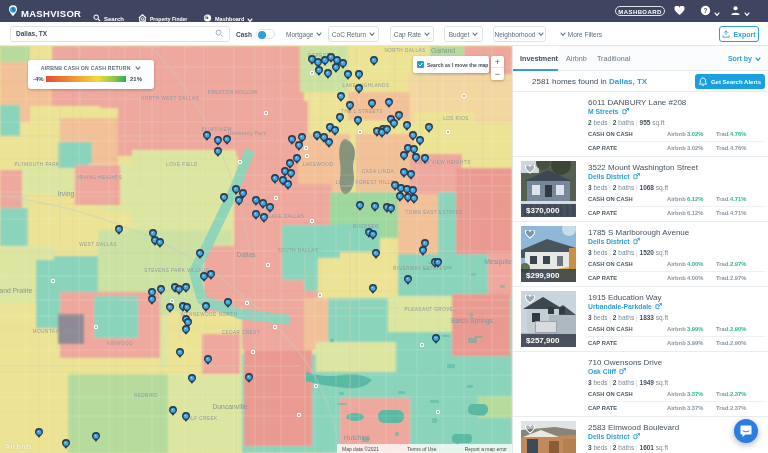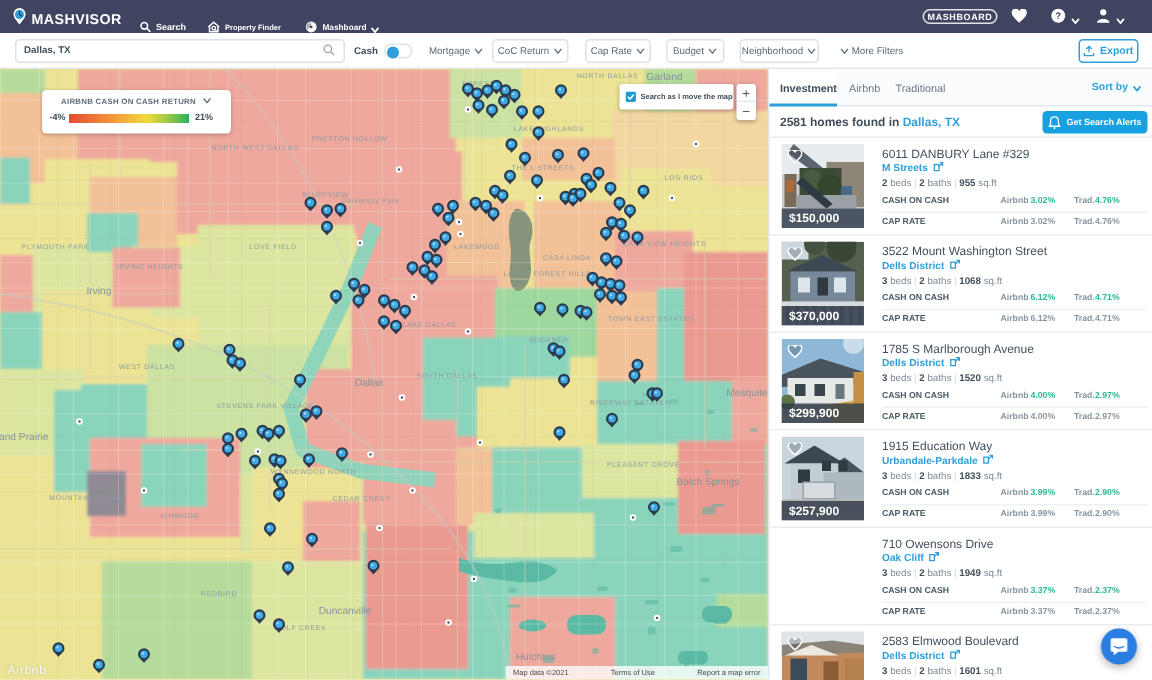--- a/index.html
+++ b/index.html
@@ -32,21 +32,21 @@
 .zoomc div{height:12px;line-height:12px;font-size:9px;color:#565656}
 .zoomc div:first-child{border-bottom:1px solid #e6e6e6}
 .google{position:absolute;left:5px;bottom:2px;font-size:8px;color:rgba(255,255,255,0.9);letter-spacing:0.5px;text-shadow:0 0 2px rgba(120,120,120,0.4)}
 .attrib{position:absolute;right:0;bottom:0;width:175px;height:9px;background:rgba(255,255,255,0.78);font-size:5px;color:#4a4a4a;display:flex;align-items:center;justify-content:space-between;padding:0 5px}
 .panel{position:absolute;left:512px;top:46px;width:256px;height:407px;background:#fff;border-left:1px solid #e3e7ea}
 .tabs{position:absolute;left:0;top:0;width:255px;height:25px;border-bottom:1px solid #e4e8eb;background:#fbfcfd}
 .tab{position:absolute;top:0;height:25px;line-height:25px;font-size:7.2px}
 .tab.active{left:0;width:45px;padding-left:7px;background:#fff;color:#3f4d5a;font-weight:bold;border-bottom:2.5px solid #2e9fd9}
 .sortby{position:absolute;right:7px;top:0;height:25px;display:flex;align-items:center;font-size:7px;color:#2e9fd9;font-weight:bold}
 .found{position:absolute;left:0;top:25px;width:255px;height:21px;border-bottom:1px solid #e9edf0}
-.found .txt{position:absolute;left:7px;top:6px;font-size:8px;font-weight:bold;color:#3f4d5a}
+.found .txt{position:absolute;left:19px;top:6px;font-size:8px;font-weight:normal;color:#3f4d5a}
 .found .txt b{color:#2e9fd9}
 .alertbtn{position:absolute;left:182px;top:3px;width:70px;height:15px;background:#18a0e0;border-radius:3px;color:#fff;font-size:6px;font-weight:bold;display:flex;align-items:center;justify-content:center}
 .cards{position:absolute;left:0;top:46px;width:255px}
 .card{position:relative;width:255px;height:65px;border-bottom:1px solid #e9edf0}
 .card.last{border-bottom:none}
 .thumb{position:absolute;left:8px;top:4px;width:55px;height:56px;overflow:hidden}
 .price{position:absolute;left:0;bottom:0;width:55px;height:13px;background:rgba(47,58,74,0.82);color:#fff;font-size:8px;font-weight:bold;line-height:13px;padding-left:5px}
 .tit{position:absolute;left:75px;top:6px;font-size:8px;color:#43515f}
 .hood{position:absolute;left:75px;top:16px;font-size:6.8px;font-weight:bold;color:#2e9fd9}
 .beds{position:absolute;left:75px;top:26.5px;font-size:6.5px;color:#7b8a97}
@@ -939,37 +939,21 @@
 </div>
 <div class="found">
       <div class="txt">2581 homes found in <b>Dallas, TX</b></div>
       <div class="alertbtn"><svg width="8" height="9" viewBox="0 0 18 20" style="margin-right:4px;vertical-align:-1.5px">
           <path d="M9,2 C5,2 3,5 3,9 L3,13 L1,16 L17,16 L15,13 L15,9 C15,5 13,2 9,2 Z" fill="none" stroke="#fff" stroke-width="2"></path>
           <path d="M7,18 a2,2 0 0 0 4,0" fill="#fff"></path>
         </svg>Get Search Alerts</div>
     </div>
 <div class="cards">
       <div class="card">
-        <div class="thumb"><svg width="55" height="56" viewBox="0 0 55 56">
-            <rect width="55" height="56" fill="#c9cdd2"></rect>
-            <rect x="0" y="0" width="55" height="20" fill="#e8ebee"></rect>
-            <path d="M8,0 L30,18 L26,22 L4,6 Z" fill="#5b6671"></path>
-            <rect x="30" y="12" width="25" height="30" fill="#8d8577"></rect>
-            <rect x="12" y="16" width="28" height="24" fill="#3d4a38"></rect>
-            <circle cx="20" cy="24" r="7" fill="#4a5a3e"></circle>
-            <circle cx="32" cy="28" r="8" fill="#36452e"></circle>
-            <rect x="2" y="20" width="8" height="22" fill="#7a6a58"></rect>
-            <rect x="3" y="24" width="5" height="8" fill="#b06a3a"></rect>
-            <rect x="10" y="34" width="40" height="9" fill="#9aa0a5"></rect>
-            <path d="M14,22 L34,40 L30,43 L10,26 Z" fill="#2e3a44"></path>
-            <rect x="40" y="28" width="7" height="6" fill="#4a6a8a"></rect>
-          </svg><svg width="10" height="9" viewBox="0 0 24 22" style="position:absolute;left:4px;top:4px">
-            <path d="M12,20 C5,14 1,10 1,6 A5,5 0 0 1 12,4 A5,5 0 0 1 23,6 C23,10 19,14 12,20 Z" fill="rgba(40,50,65,0.25)" stroke="#fff" stroke-width="2.6"></path>
-          </svg><div class="price">$150,000</div></div>
-        <div class="tit">6011 DANBURY Lane #329</div>
+        <div class="tit">6011 DANBURY Lane #208</div>
         <div class="hood">M Streets<svg width="7" height="7" viewBox="0 0 16 16" style="margin-left:3px;vertical-align:-1px">
             <path d="M2,4 h7 v9 h-7 z" fill="none" stroke="#2e9fd9" stroke-width="2"></path>
             <path d="M9,7 L15,1 M10,1 h5 v5" stroke="#2e9fd9" stroke-width="2" fill="none"></path>
           </svg></div>
         <div class="beds"><b>2</b> beds <i>|</i> <b>2</b> baths <i>|</i> <b>955</b> sq.ft</div>
         <div class="srow" style="top:36px">
           <span class="slab">CASH ON CASH</span>
           <span class="sa">Airbnb</span>
           <span class="sv g">3.02%</span>
           <span class="st">Trad.</span>

